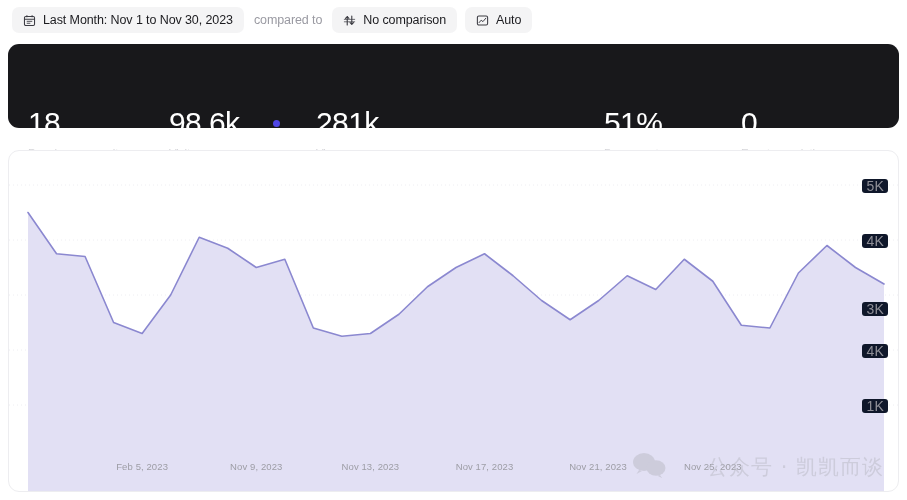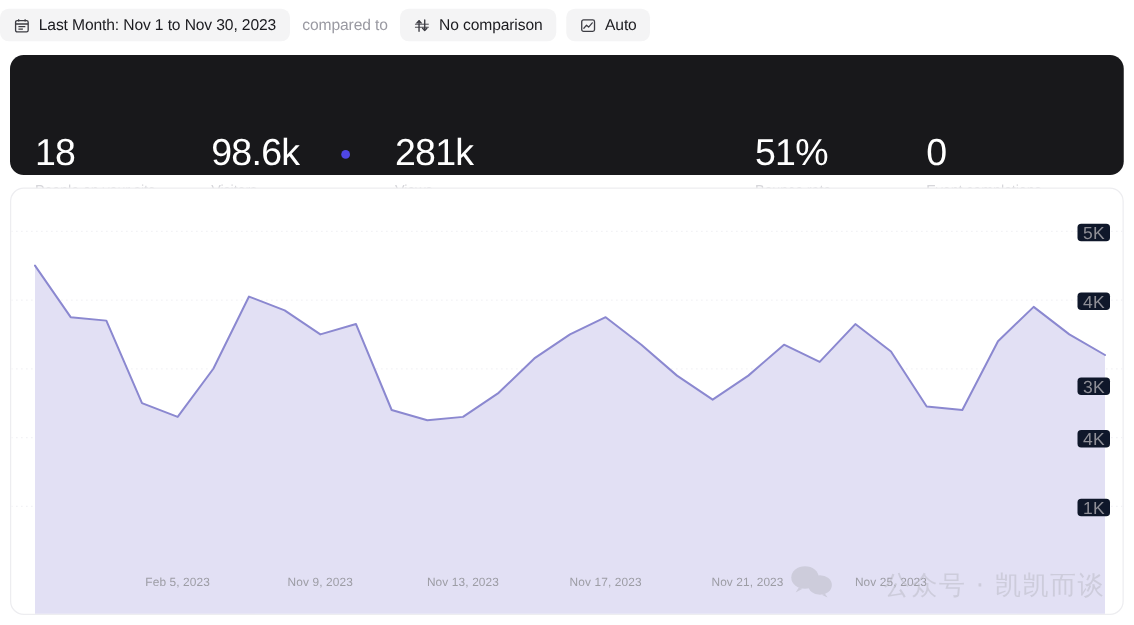--- a/index.html
+++ b/index.html
@@ -7,40 +7,40 @@
     width:907px; height:500px;
     background:#ffffff;
     font-family:"Liberation Sans", sans-serif;
     overflow:hidden;
   }
   #root { position:relative; width:907px; height:500px; background:#ffffff; }
 
   
   .toolbar {
     position:absolute; left:0; top:0; width:732px; height:40px;
-    display:flex; align-items:center; gap:8px; padding:0 0;
+    display:flex; align-items:center; gap:8px; padding:0 12px;
   }
   .tb-btn {
     display:flex; align-items:center; gap:7px;
     height:26px; padding:0 11px;
     background:#f4f4f5; border-radius:7px;
     font-size:12.5px; color:#1b1b1f; white-space:nowrap;
     cursor:pointer; letter-spacing:-0.1px;
   }
   .tb-label-plain {
     font-size:12.5px; color:#9a9aa2; padding:0 2px; white-space:nowrap;
     letter-spacing:-0.1px;
   }
   .tb-icon { width:13px; height:13px; display:block; flex:none; }
   .tb-icon svg { width:13px; height:13px; display:block; }
 
   
   .stats {
     position:absolute; left:8px; top:44px;
-    width:891px; height:96px;
+    width:891px; height:84px;
     background:#18181b; border-radius:11px;
     display:flex; align-items:center;
   }
   .stat { position:absolute; top:62px; }
   .stat .val {
     font-size:30px; font-weight:300; color:#ffffff;
     line-height:34px; letter-spacing:-0.6px; white-space:nowrap;
     font-family:"Liberation Sans", sans-serif;
   }
   .stat .lbl {

